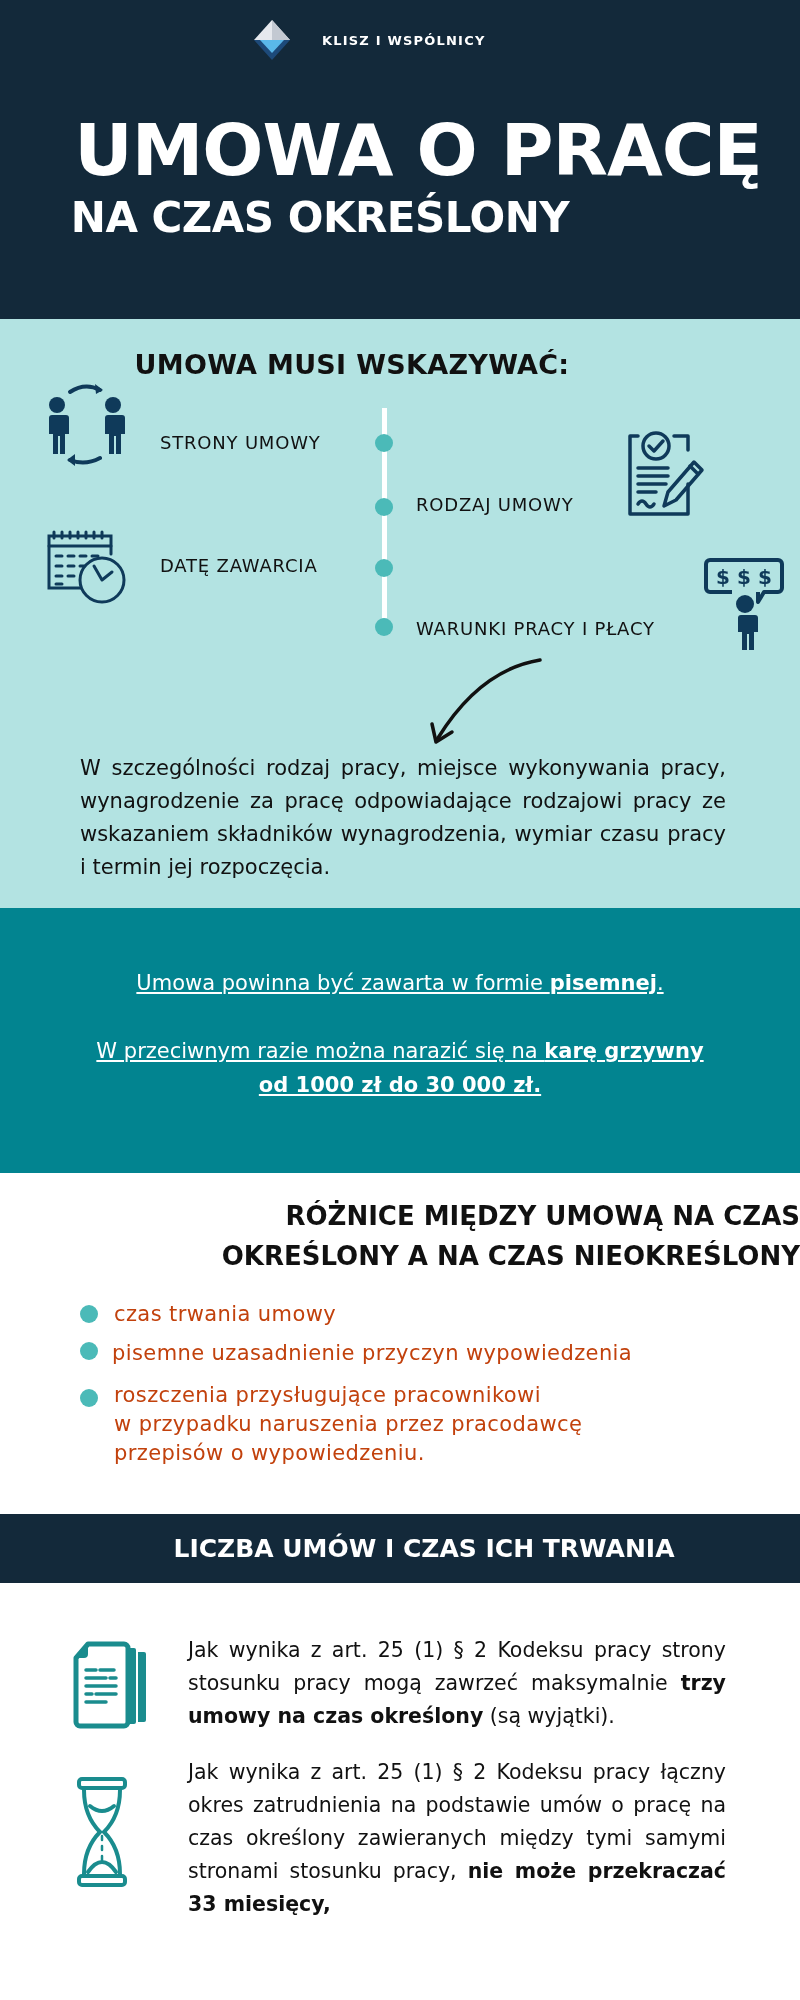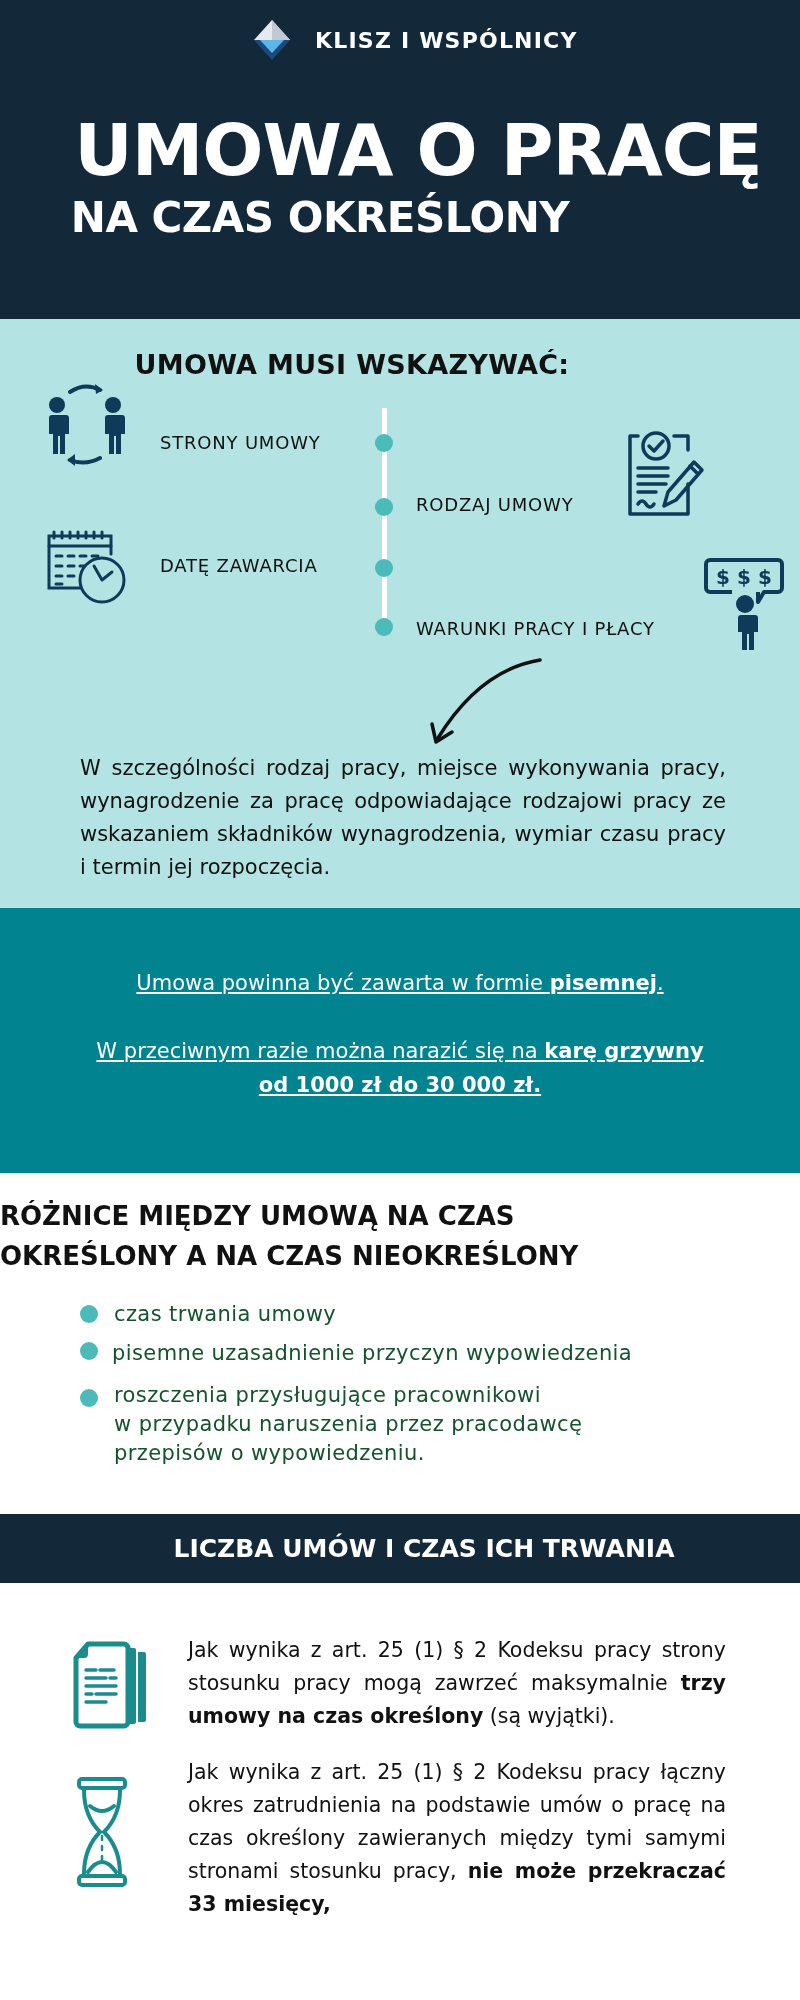--- a/index.html
+++ b/index.html
@@ -3,41 +3,41 @@
 <meta charset="utf-8">
 <style>
   * { box-sizing: border-box; margin: 0; padding: 0; }
   html, body { width: 800px; height: 2000px; overflow: hidden; background: #ffffff; }
   body { position: relative; font-family: "DejaVu Sans", sans-serif; color: #111; }
   .abs { position: absolute; }
 
   
   .header { left: 0; top: 0; width: 800px; height: 319px; background: #13293a; }
   .logo { left: 250px; top: 18px; height: 44px; display: flex; align-items: center; }
-  .logo-text { color: #ffffff; font-weight: bold; font-size: 22px; letter-spacing: 1.2px; margin-left: 21px; }
+  .logo-text { color: #ffffff; font-weight: bold; font-size: 13px; letter-spacing: 1.2px; margin-left: 28px; }
   .title-main { left: 0; width: 800px; top: 105px; text-align: center; color: #fff; font-weight: bold; font-size: 72px; letter-spacing: -1px; line-height: 90px; padding-left: 36px; }
   .title-sub { left: 0; width: 640px; top: 192px; text-align: center; color: #fff; font-weight: bold; font-size: 42px; letter-spacing: -0.5px; line-height: 52px; }
 
   
   .req { left: 0; top: 319px; width: 800px; height: 589px; background: #b3e3e2; }
   .req-title { left: 0; width: 704px; top: 349px; text-align: center; font-weight: bold; font-size: 27px; color: #111; letter-spacing: 0.3px; }
   .timeline-line { left: 382px; top: 408px; width: 5px; height: 210px; background: #ffffff; }
   .tl-dot { width: 18px; height: 18px; border-radius: 50%; background: #4bbab8; left: 375px; }
   .tl-label { font-weight: normal; font-size: 18px; color: #111; letter-spacing: 0.8px; white-space: nowrap; }
   .req-desc { left: 80px; top: 752px; width: 646px; font-size: 21px; line-height: 33px; color: #111; text-align: justify; }
 
   
   .notice { left: 0; top: 908px; width: 800px; height: 265px; background: #028490; }
   .notice-line { left: 0; width: 800px; text-align: center; color: #ffffff; font-size: 21px; line-height: 34px; text-decoration: underline; }
   .notice-line b { font-weight: bold; }
 
   
-  .diff-title { left: 0; width: 800px; top: 1196px; text-align: left; font-weight: bold; font-size: 26px; line-height: 40px; color: #111; }
+  .diff-title { left: 0; width: 800px; top: 1196px; text-align: right; font-weight: bold; font-size: 26px; line-height: 40px; color: #111; }
   .bullet-dot { width: 18px; height: 18px; border-radius: 50%; background: #4bbab8; }
-  .bullet-text { font-size: 21px; line-height: 28px; color: #14532d; letter-spacing: 0.4px; }
+  .bullet-text { font-size: 21px; line-height: 28px; color: #c2410c; letter-spacing: 0.4px; }
 
   
   .bar { left: 0; top: 1514px; width: 800px; height: 69px; background: #13293a; }
   .bar-title { left: 0; width: 800px; top: 1533px; text-align: center; color: #fff; font-weight: bold; font-size: 25px; line-height: 32px; margin-left: 24px; }
 
   .para { left: 188px; width: 538px; font-size: 20.5px; line-height: 33px; color: #111; text-align: justify; }
   .para b { font-weight: bold; }
 </style>
 </head>
 <body>

